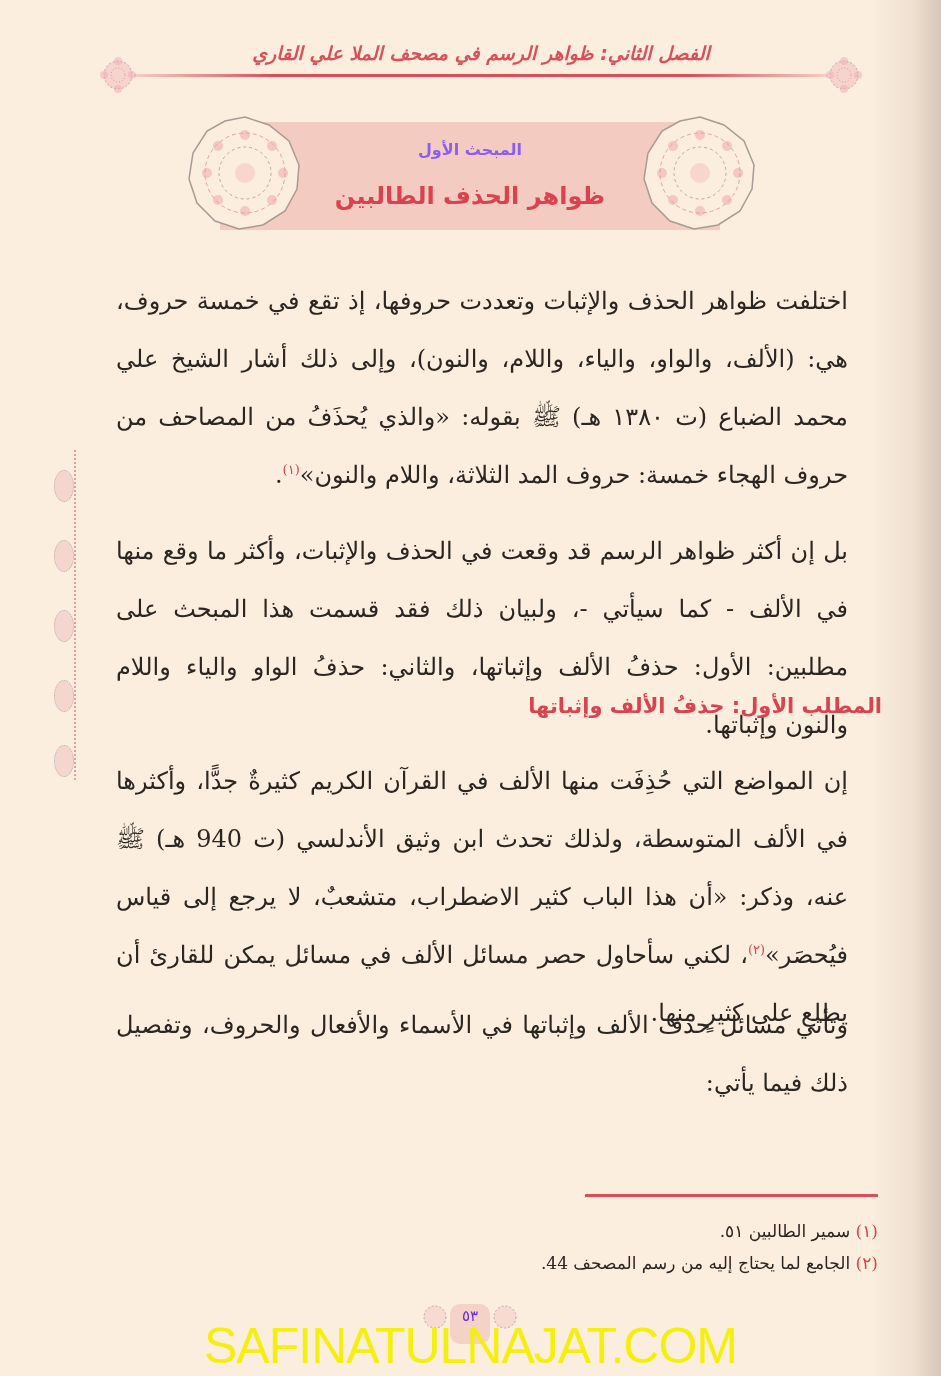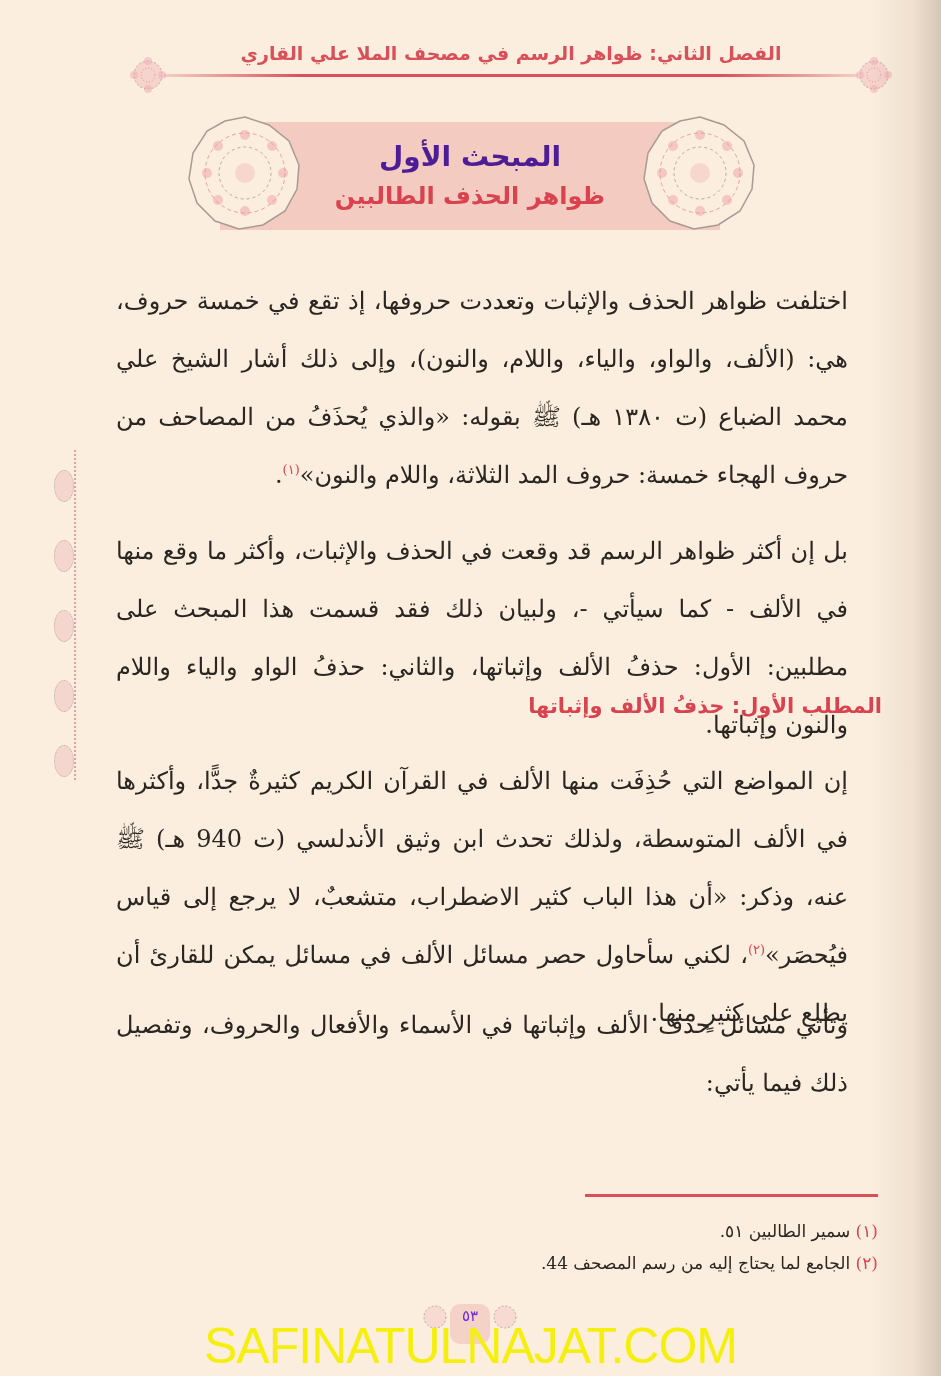--- a/index.html
+++ b/index.html
@@ -9,21 +9,21 @@
       font-family: "DejaVu Serif", serif;
       color: #2b2622;
     }
     .page-shadow {
       position: absolute; top: 0; right: 0; width: 70px; height: 1376px;
       background: linear-gradient(to right, rgba(0,0,0,0) 0%, rgba(150,120,100,0.12) 60%, rgba(120,95,80,0.28) 100%);
       pointer-events: none;
     }
     
     .running-header {
-      position: absolute; top: 40px; left: 126px; width: 770px; height: 50px;
+      position: absolute; top: 40px; left: 96px; width: 770px; height: 50px; font-style: italic;
     }
     .running-title {
       position: absolute; top: 2px; left: 0; right: 0; text-align: center;
       direction: rtl; color: #d8505a; font-weight: bold; font-size: 19px;
       font-family: "DejaVu Sans", sans-serif;
     }
     .header-rule {
       position: absolute; top: 34px; left: 38px; right: 38px; height: 3px;
       background: linear-gradient(to right, rgba(216,80,90,0.2), #d8505a 20%, #d8505a 80%, rgba(216,80,90,0.2));
     }
@@ -36,21 +36,21 @@
     
     .section-band {
       position: absolute; top: 122px; left: 220px; width: 500px; height: 108px;
       background: #f4cbc0;
     }
     .medallion { position: absolute; width: 120px; height: 120px; top: 113px; }
     .medallion.left { left: 185px; }
     .medallion.right { left: 640px; }
     .section-title {
       position: absolute; top: 140px; left: 220px; width: 500px; text-align: center;
-      direction: rtl; font-size: 28px; font-weight: bold; color: #4c1d95;
+      direction: rtl; font-size: 16px; font-weight: bold; color: #8b5cf6;
       font-family: "DejaVu Sans", sans-serif;
     }
     .section-subtitle {
       position: absolute; top: 182px; left: 220px; width: 500px; text-align: center;
       direction: rtl; font-size: 24px; font-weight: bold; color: #d8434f;
       font-family: "DejaVu Sans", sans-serif;
     }
 
     
     .side-border {

